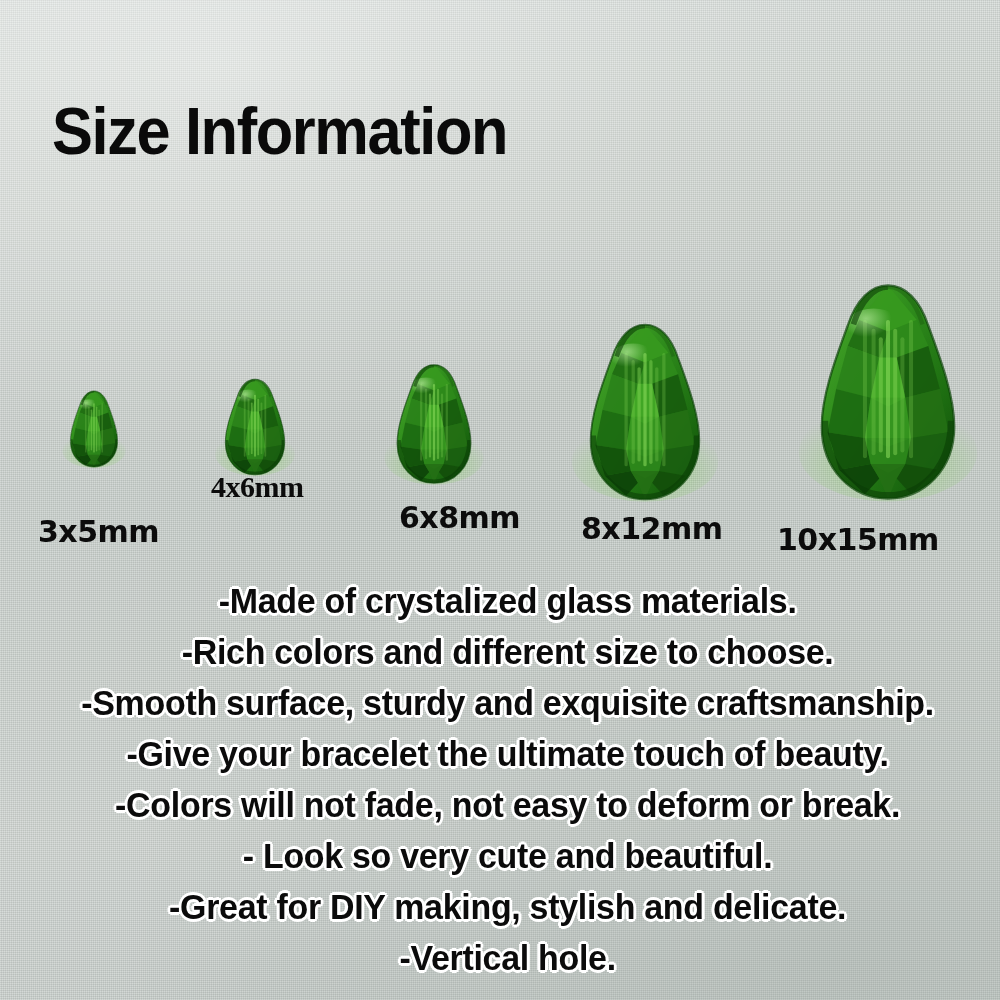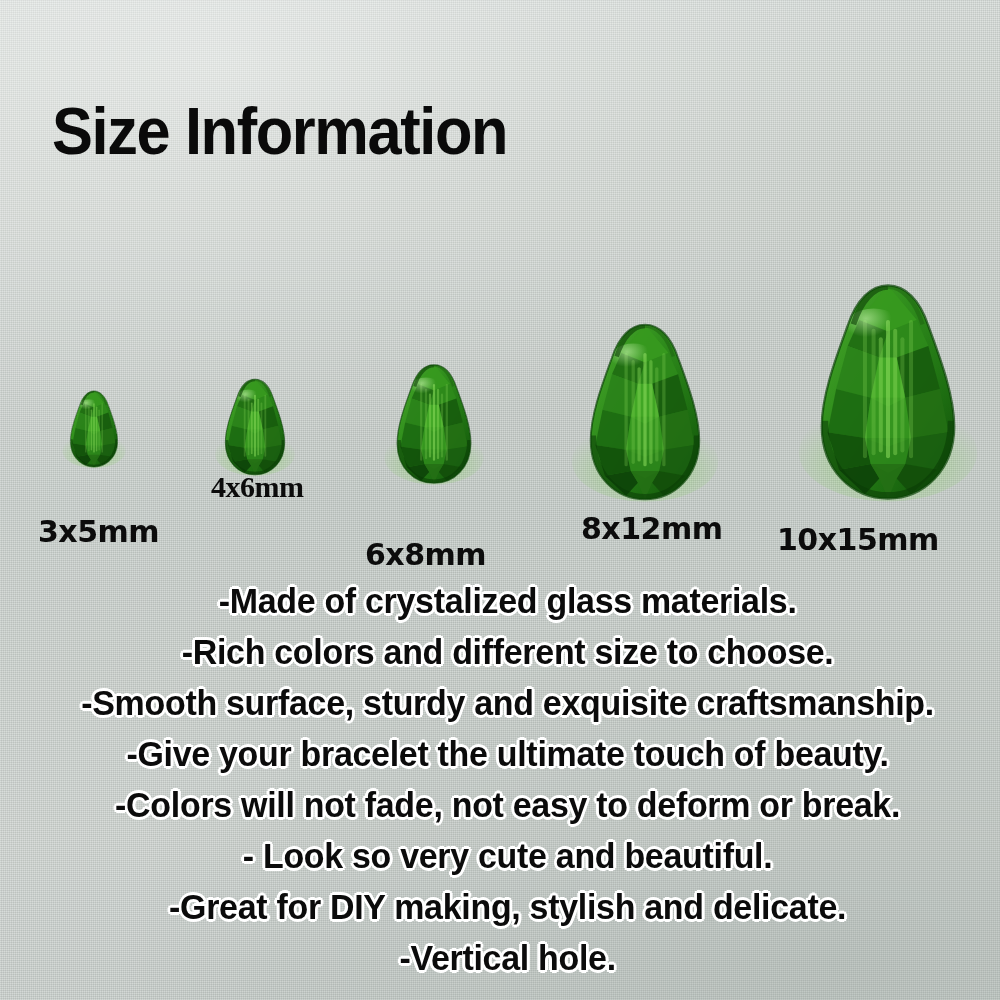--- a/index.html
+++ b/index.html
@@ -256,21 +256,21 @@
             <rect x="64.6" y="26" width="2.8" height="96" fill="#8ede5e" opacity="0.26" rx="1.4"></rect>
       <ellipse cx="40" cy="34" rx="22" ry="16" fill="url(#spec-bd2)"></ellipse>
       <path d="M6,96 C6,128 26,148 50,148 C74,148 94,128 94,96" fill="none" stroke="#0a3b05" stroke-width="5" opacity=".55"></path>
       <path d="M50,3 C40,3 31,13 26,29" fill="none" stroke="#0b3d06" stroke-width="4" opacity=".6"></path>
       <path d="M50,3 C60,3 69,13 74,29" fill="none" stroke="#1a5c0f" stroke-width="3" opacity=".45"></path>
     </g>
 
     <path d="M50,2 C62,2 72,12 78,30 C86,52 96,78 96,100 C96,130 75,150 50,150 C25,150 4,130 4,100 C4,78 14,52 22,30 C28,12 38,2 50,2 Z" fill="none" stroke="#0c4407" stroke-width="1.6" opacity=".7"></path>
   </svg>
       </div>
-      <div class="bead-label" style="left: 365px; top: 500px; margin-top: 37px;">6x8mm</div>
+      <div class="bead-label" style="left: 399px; top: 500px;">6x8mm</div>
       <div class="bead-group" style="left: 586px; top: 322px;">
   <svg class="bead-svg" width="118" height="180" viewBox="0 0 100 152" aria-hidden="true">
     <defs>
       <clipPath id="clip-bd3">
               <path d="M50,2 C62,2 72,12 78,30 C86,52 96,78 96,100 C96,130 75,150 50,150 C25,150 4,130 4,100 C4,78 14,52 22,30 C28,12 38,2 50,2 Z"></path>
             </clipPath>
       <linearGradient id="body-bd3" x1="0" y1="0" x2="1" y2="1">
         <stop offset="0%" stop-color="#49ab2b"></stop>
         <stop offset="38%" stop-color="#2f8c1c"></stop>
         <stop offset="72%" stop-color="#1d6d11"></stop>

